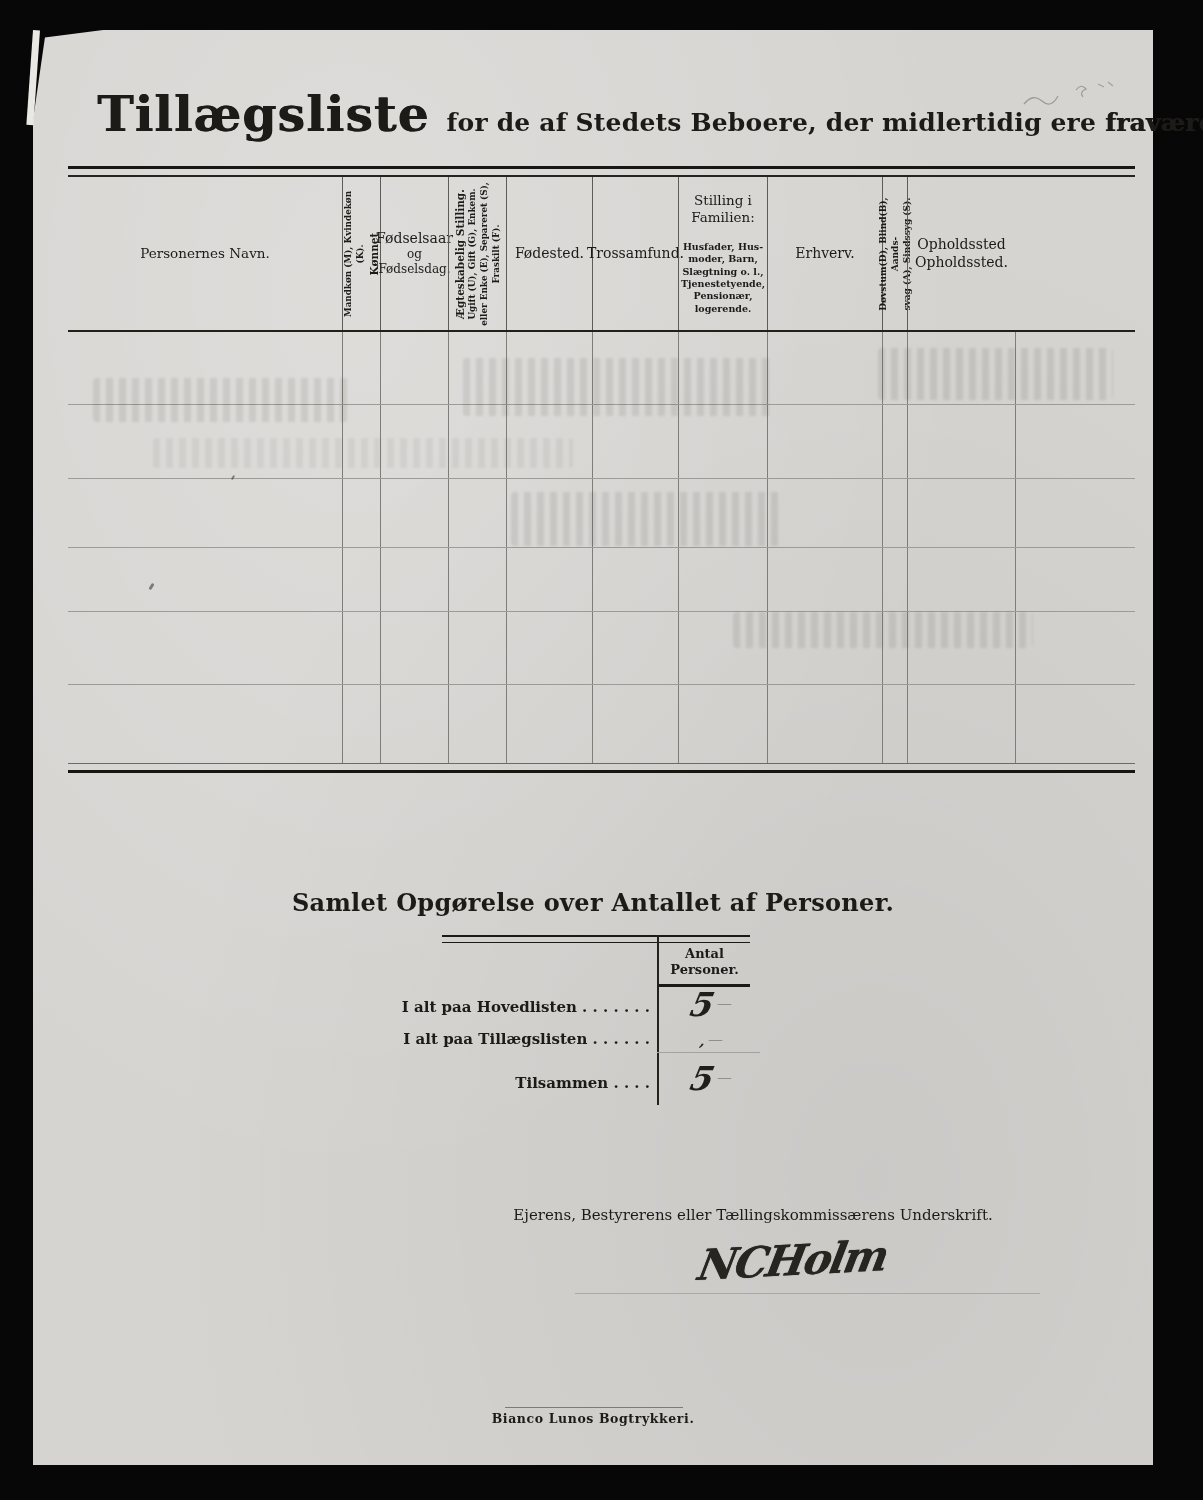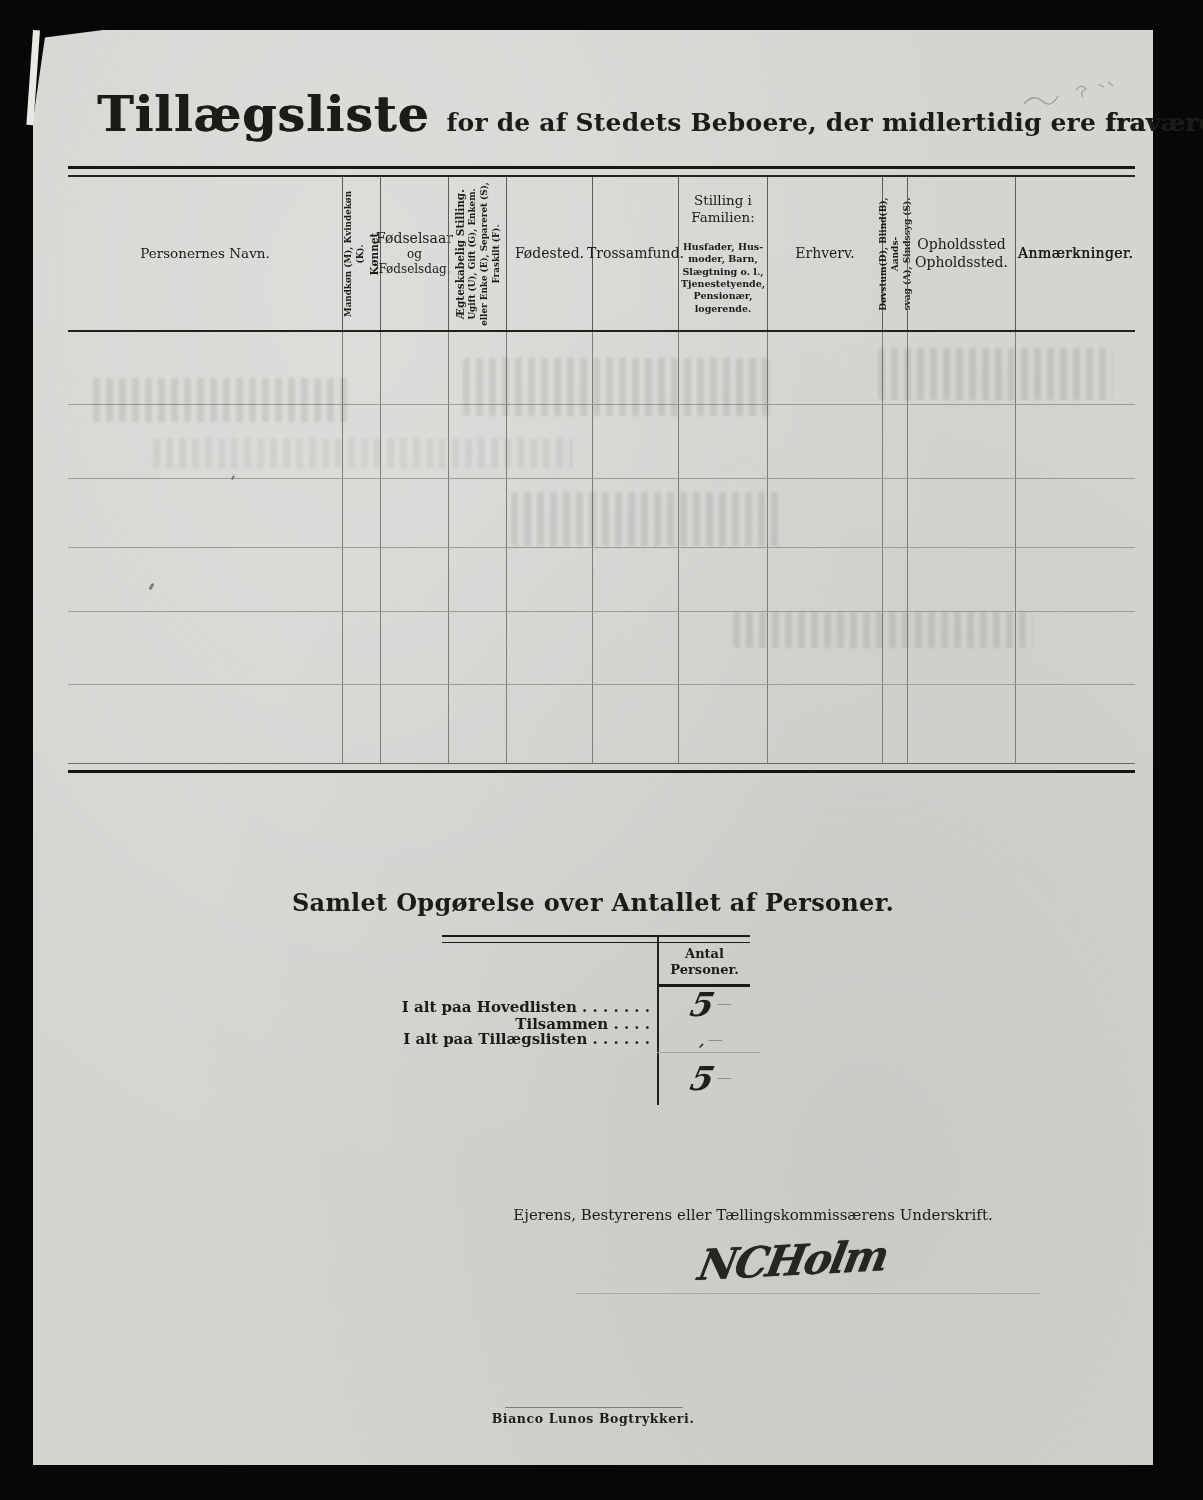--- a/index.html
+++ b/index.html
@@ -149,23 +149,20 @@
       <div class="hcell">
         <div class="rot" style="width:150px">
           <div class="rsub" style="font-size:9px">Døvstum(D), Blind(B), Aands-</div>
           <div class="rsub" style="font-size:9px">svag (A), Sindssyg (S).</div>
         </div>
       </div>
       <div class="hcell">
         <div class="hlabel big">Opholdssted</div>
         <div class="hlabel big">Opholdssted.</div>
       </div>
-      <div class="hcell">
-        <div class="hlabel big fat">Anmærkninger.</div>
-      </div>
     </div>
 
     <div class="tbody">
         <div class="grid-row brow" style="height: 72px;">
           <div class="bcell"></div>
           <div class="bcell"></div>
           <div class="bcell"></div>
           <div class="bcell"></div>
           <div class="bcell"></div>
           <div class="bcell"></div>
@@ -269,21 +266,21 @@
       <span class="hand n5">5</span><span class="hand-dash">—</span>
     </div>
 
     <div class="sum-label" style="top:1000px;">I alt paa Tillægslisten  . . . . . .</div>
     <div class="sum-value" style="top:1000px;">
       <span class="hand tiny">‚</span><span class="hand-dash" style="vertical-align:2px">—</span>
     </div>
 
     <div class="sum-faint-line"></div>
 
-    <div class="sum-label" style="top:985px;text-align:right;">Tilsammen . . . .</div>
+    <div class="sum-label" style="top:1044px;text-align:right;">Tilsammen . . . .</div>
     <div class="sum-value" style="top:1032px;">
       <span class="hand n5">5</span><span class="hand-dash">—</span>
     </div>
   </div>
 
   <div class="sig-label">Ejerens, Bestyrerens eller Tællingskommissærens Underskrift.</div>
   <div class="sig-name">NCHolm</div>
   <div class="sig-line"></div>
 
   <div class="foot-line"></div>

